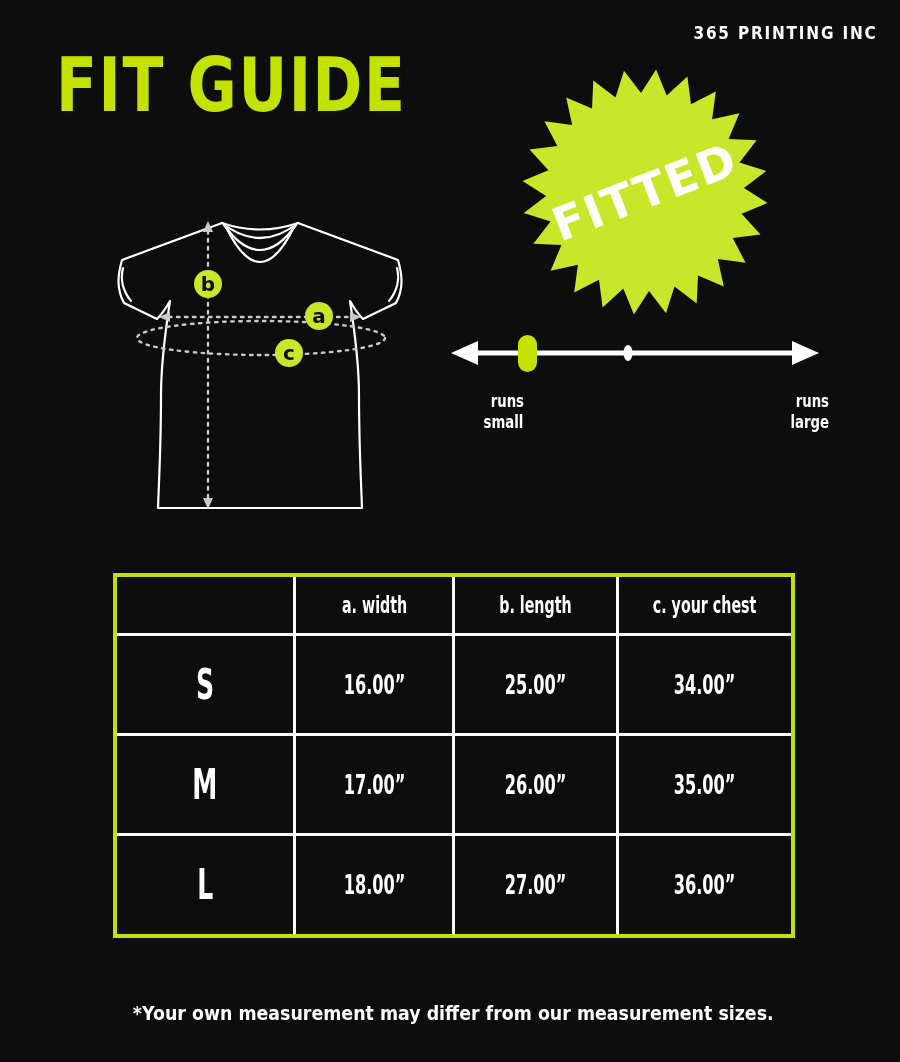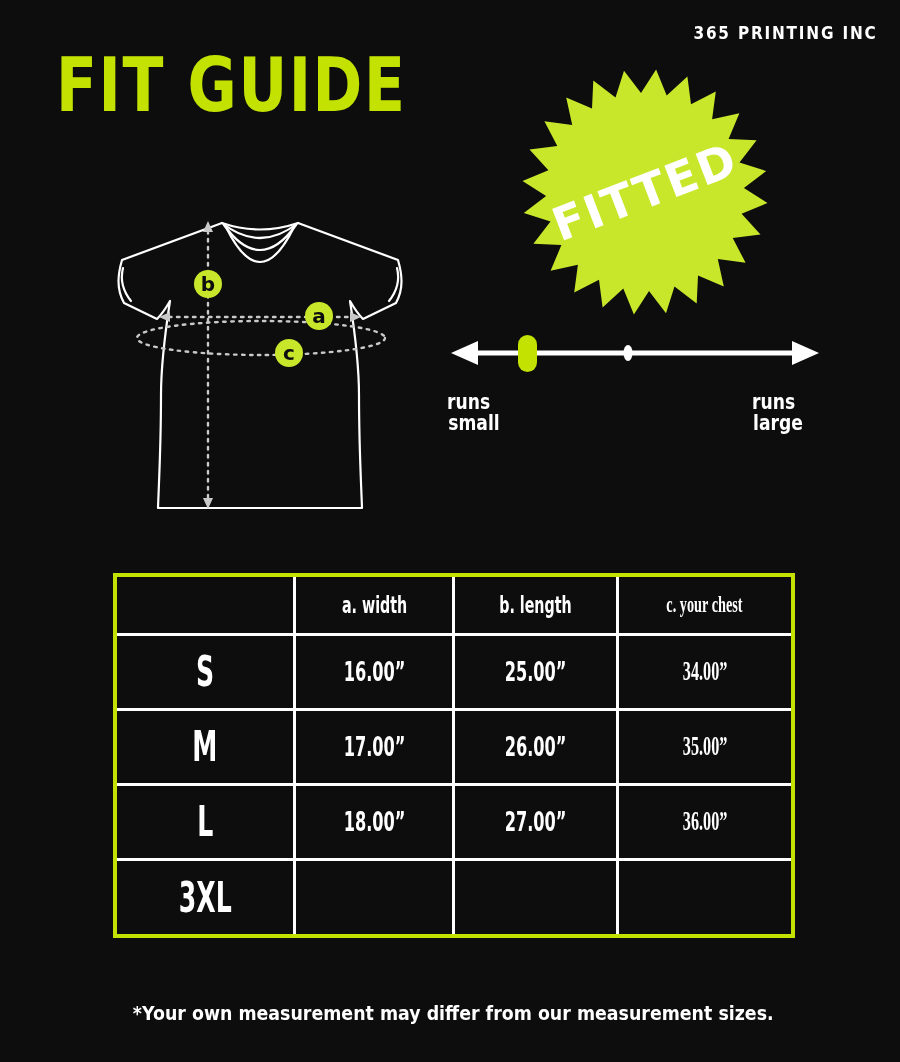--- a/index.html
+++ b/index.html
@@ -58,36 +58,36 @@
   .badge-svg { left: 505px; top: 52px; }
   .badge-star { fill: var(--badge); }
   .badge-text { fill: #fff; font-size: 46px; font-weight: bold; letter-spacing: 2px; text-anchor: middle; }
 
   
   .scale-svg { left: 448px; top: 330px; }
   .scale-line { stroke: #fff; stroke-width: 5; }
   .scale-arrow { fill: #fff; }
   .scale-pill { fill: var(--accent); }
   .scale-tick { fill: #fff; }
-  .scale-label { top: 391px; text-align: left; font-size: 22px; line-height: 21px; color: var(--txt); }
+  .scale-label { top: 391px; text-align: right; font-size: 17px; line-height: 21px; color: var(--txt); }
   .scale-label span { display: inline-block; transform: scaleX(0.78); transform-origin: center; white-space: nowrap; }
   .lbl-small { left: 441px; width: 88px; }
   .lbl-true  { left: 586px; width: 100px; }
   .lbl-large { left: 746px; width: 88px; }
 
   
   .table-wrap {
     left: 113px; top: 573px; width: 682px; height: 365px;
     border: 4px solid var(--accent);
     background: var(--bg);
   }
   table { width: 100%; height: 100%; border-collapse: collapse; table-layout: fixed; }
   th, td { border: 3px solid #fff; text-align: center; vertical-align: middle; padding: 0; }
   th:first-child, td:first-child { border-left: none; }
-  th:last-child, td:last-child { border-right: none; font-family: Liberation Serif, serif; }
+  th:last-child, td:last-child { border-right: none; }
   thead th { border-top: none; }
   tbody tr:last-child td { border-bottom: none; }
   thead tr { height: 57px; }
   tbody tr { height: 60px; }
   col.c1 { width: 26.4%; } col.c2 { width: 23.6%; } col.c3 { width: 24.2%; } col.c4 { width: 25.8%; }
   .cell-head span, .cell-size span, .cell-val span {
     display: inline-block; transform-origin: center; white-space: nowrap;
   }
   .cell-head span { font-size: 23px; transform: scaleX(0.62); }
   .cell-size span { font-size: 42px; transform: scaleX(0.6); }
@@ -188,26 +188,20 @@
           <td class="cell-val"><span>17.00”</span></td>
           <td class="cell-val"><span>26.00”</span></td>
           <td class="cell-val"><span>35.00”</span></td>
         </tr>
         <tr>
           <td class="cell-size"><span>L</span></td>
           <td class="cell-val"><span>18.00”</span></td>
           <td class="cell-val"><span>27.00”</span></td>
           <td class="cell-val"><span>36.00”</span></td>
         </tr>
-        <tr>
-          <td class="cell-size"><span>3XL</span></td>
-          <td class="cell-val"><span></span></td>
-          <td class="cell-val"><span></span></td>
-          <td class="cell-val"><span></span></td>
-        </tr>
       </tbody>
     </table>
   </div>
 
   <div class="abs footnote">
     <span>*Your own measurement may differ from our measurement sizes.</span>
   </div>
 
 </div>
 

